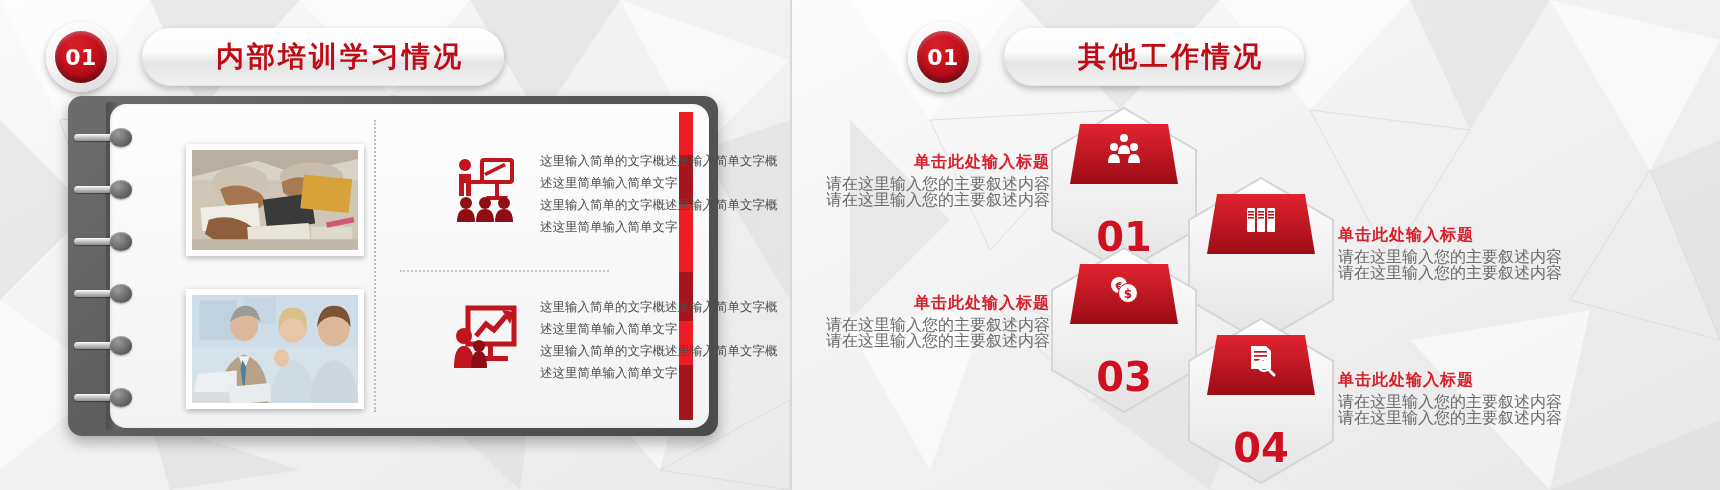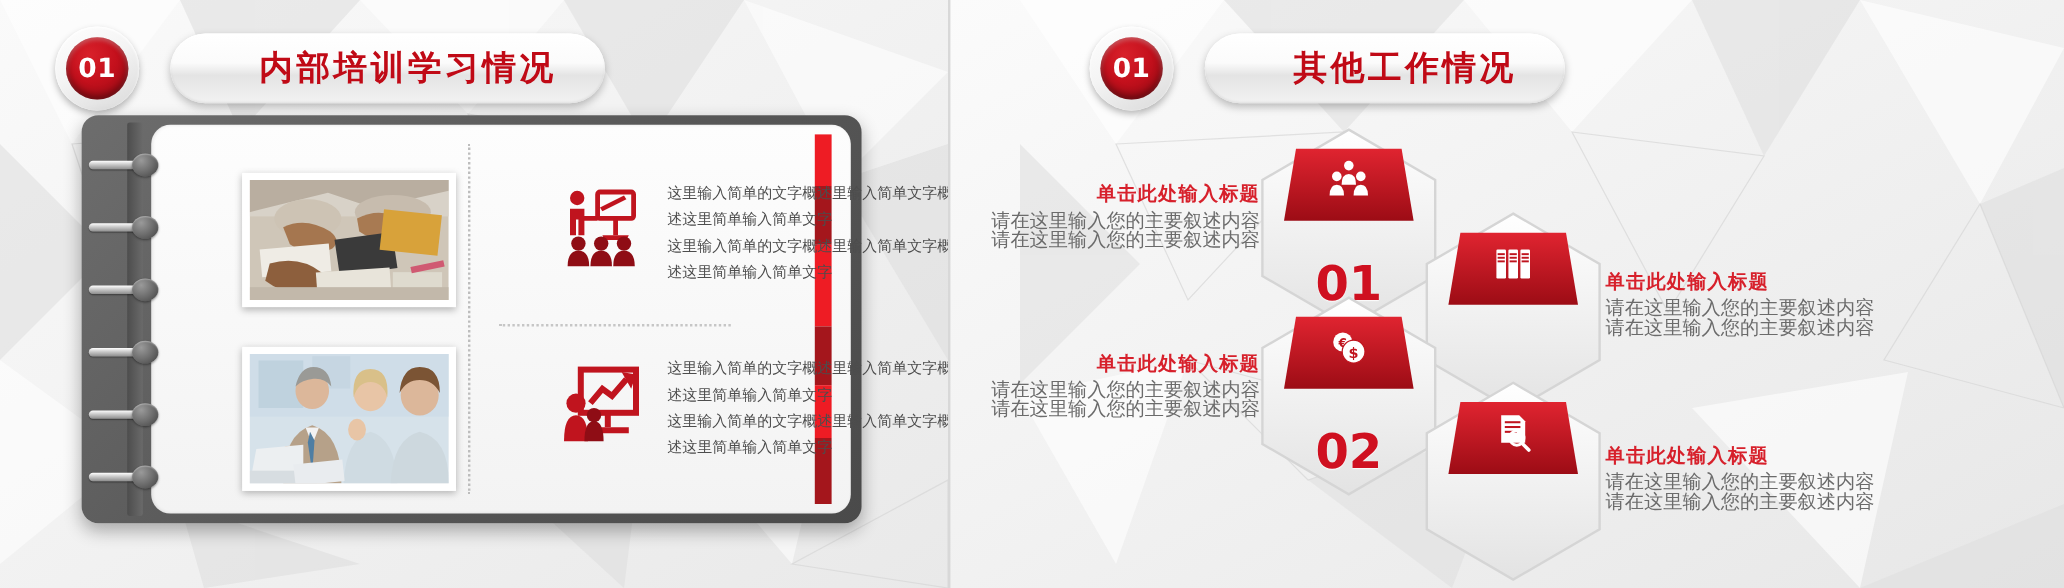--- a/index.html
+++ b/index.html
@@ -64,21 +64,20 @@
   .nb-shell {
     position: absolute; inset: 0; border-radius: 14px;
     background: linear-gradient(135deg,#6d6d6d 0%,#585858 50%,#4a4a4a 100%);
     box-shadow: 0 6px 14px rgba(0,0,0,0.30);
   }
   .nb-page {
     position: absolute; left: 42px; top: 8px; right: 9px; bottom: 8px;
     border-radius: 16px;
     background: linear-gradient(180deg,#fdfdfd 0%,#f3f3f3 100%);
     box-shadow: inset 1px 0 3px rgba(0,0,0,.10);
-    margin-left: 16px;
   }
   .nb-spine {
     position: absolute; left: 38px; top: 6px; bottom: 6px; width: 13px;
     background: linear-gradient(90deg,#4d4d4d,#6a6a6a);
     border-radius: 2px;
   }
   .rings { position: absolute; left: 0; top: 18px; bottom: 12px; width: 66px; }
   .ring {
     position: absolute; left: 6px; width: 58px; height: 11px;
   }
@@ -454,40 +453,41 @@
           <polygon points="30,18 118,18 128,78 20,78" fill="url(#hr1)"></polygon>
         </svg>
         <div class="hex-ico">
           <svg viewBox="0 0 34 34">
             <circle cx="12" cy="13" r="8" fill="#fff"></circle>
             <text x="12" y="17.5" font-size="10" font-family="DejaVu Sans, sans-serif" font-weight="bold" text-anchor="middle" fill="#c0141e">€</text>
             <circle cx="21" cy="21" r="9.5" fill="#fff" stroke="#c0141e" stroke-width="1"></circle>
             <text x="21" y="26" font-size="12" font-family="DejaVu Sans, sans-serif" font-weight="bold" text-anchor="middle" fill="#c0141e">$</text>
           </svg>
         </div>
-        <div class="hex-num">02</div>
+        <div class="hex-num">03</div>
       </div>
 
       <div class="hexagon hex-4">
         <svg viewBox="0 0 148 168">
           <polygon points="74,2 146,44 146,124 74,166 2,124 2,44" fill="url(#hw1)" stroke="#d5d5d5" stroke-width="2"></polygon>
           <polygon points="30,18 118,18 128,78 20,78" fill="url(#hr1)"></polygon>
         </svg>
         <div class="hex-ico">
           <svg viewBox="0 0 34 34">
             <path d="M7 3 h15 l5 5 v18 h-20 z" fill="#fff"></path>
             <g fill="#c0141e">
               <rect x="10" y="8" width="13" height="1.7"></rect>
               <rect x="10" y="12" width="13" height="1.7"></rect>
               <rect x="10" y="16" width="10" height="1.7"></rect>
             </g>
             <circle cx="20" cy="22" r="6" fill="none" stroke="#fff" stroke-width="2.4"></circle>
             <path d="M24 26 l6 6" stroke="#fff" stroke-width="3" stroke-linecap="round"></path>
           </svg>
         </div>
+        <div class="hex-num">04</div>
       </div>
 
       <div class="calloff co-left co-1">
         <h4>单击此处输入标题</h4>
         <p>请在这里输入您的主要叙述内容</p>
         <p>请在这里输入您的主要叙述内容</p>
       </div>
 
       <div class="calloff co-right co-2">
         <h4>单击此处输入标题</h4>

